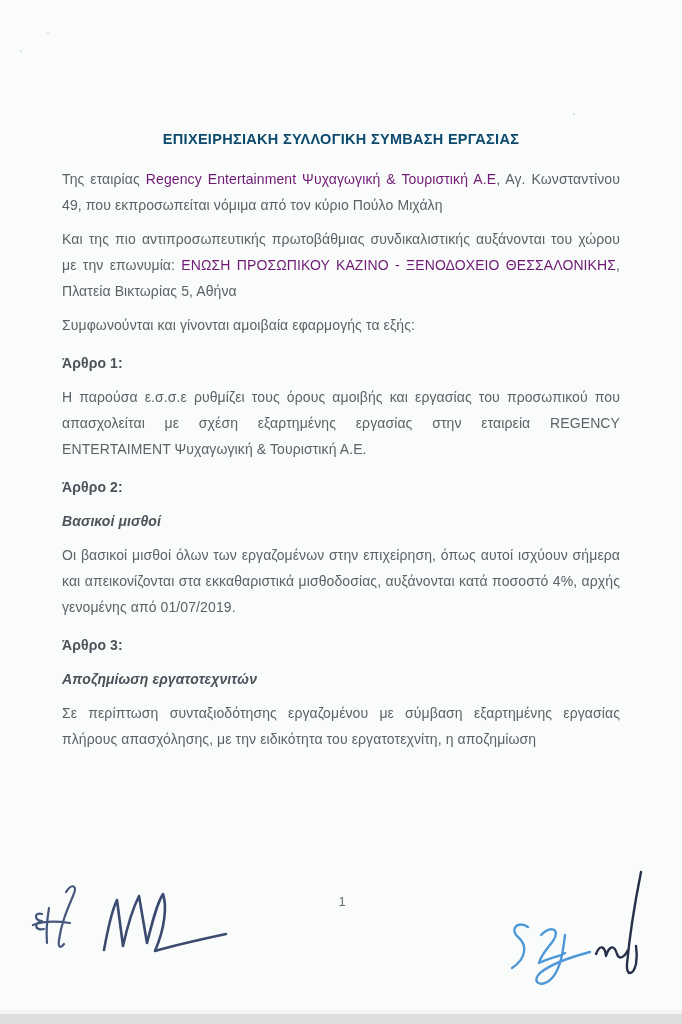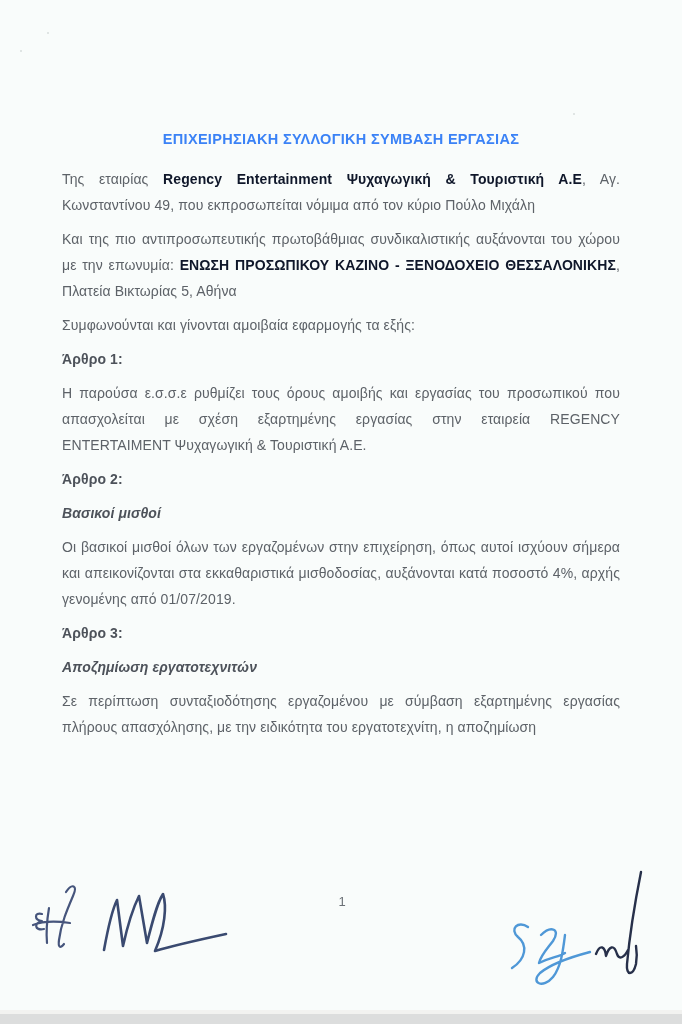--- a/index.html
+++ b/index.html
@@ -14,30 +14,30 @@
   }
   .content{
     position:absolute;left:62px;top:0;width:558px;
     color:#5d6268;
     font-size:14px;line-height:26px;
     letter-spacing:0.1px;
   }
   .doc-title{
     margin-top:126px;margin-bottom:14px;
     text-align:center;
-    font-weight:bold;font-size:14.5px;color:#3b82f6;
+    font-weight:bold;font-size:14.5px;color:#0c4a6e;
     letter-spacing:0.3px;
   }
   .para{
     margin:0 0 8px 0;
     text-align:justify;text-align-last:left;
   }
-  .b{font-weight:bold;color:#0f172a;}
+  .b{font-weight:normal;color:#701a75;}
   .art-heading{
-    margin:4px 0 8px 0;
+    margin:12px 0 8px 0;
     font-weight:bold;color:#4d525a;
   }
   .art-subheading{
     margin:0 0 8px 0;
     font-weight:bold;font-style:italic;color:#4d525a;
   }
   .page-number{
     position:absolute;left:330px;top:894px;width:24px;
     text-align:center;font-size:13px;color:#6b7076;
   }

